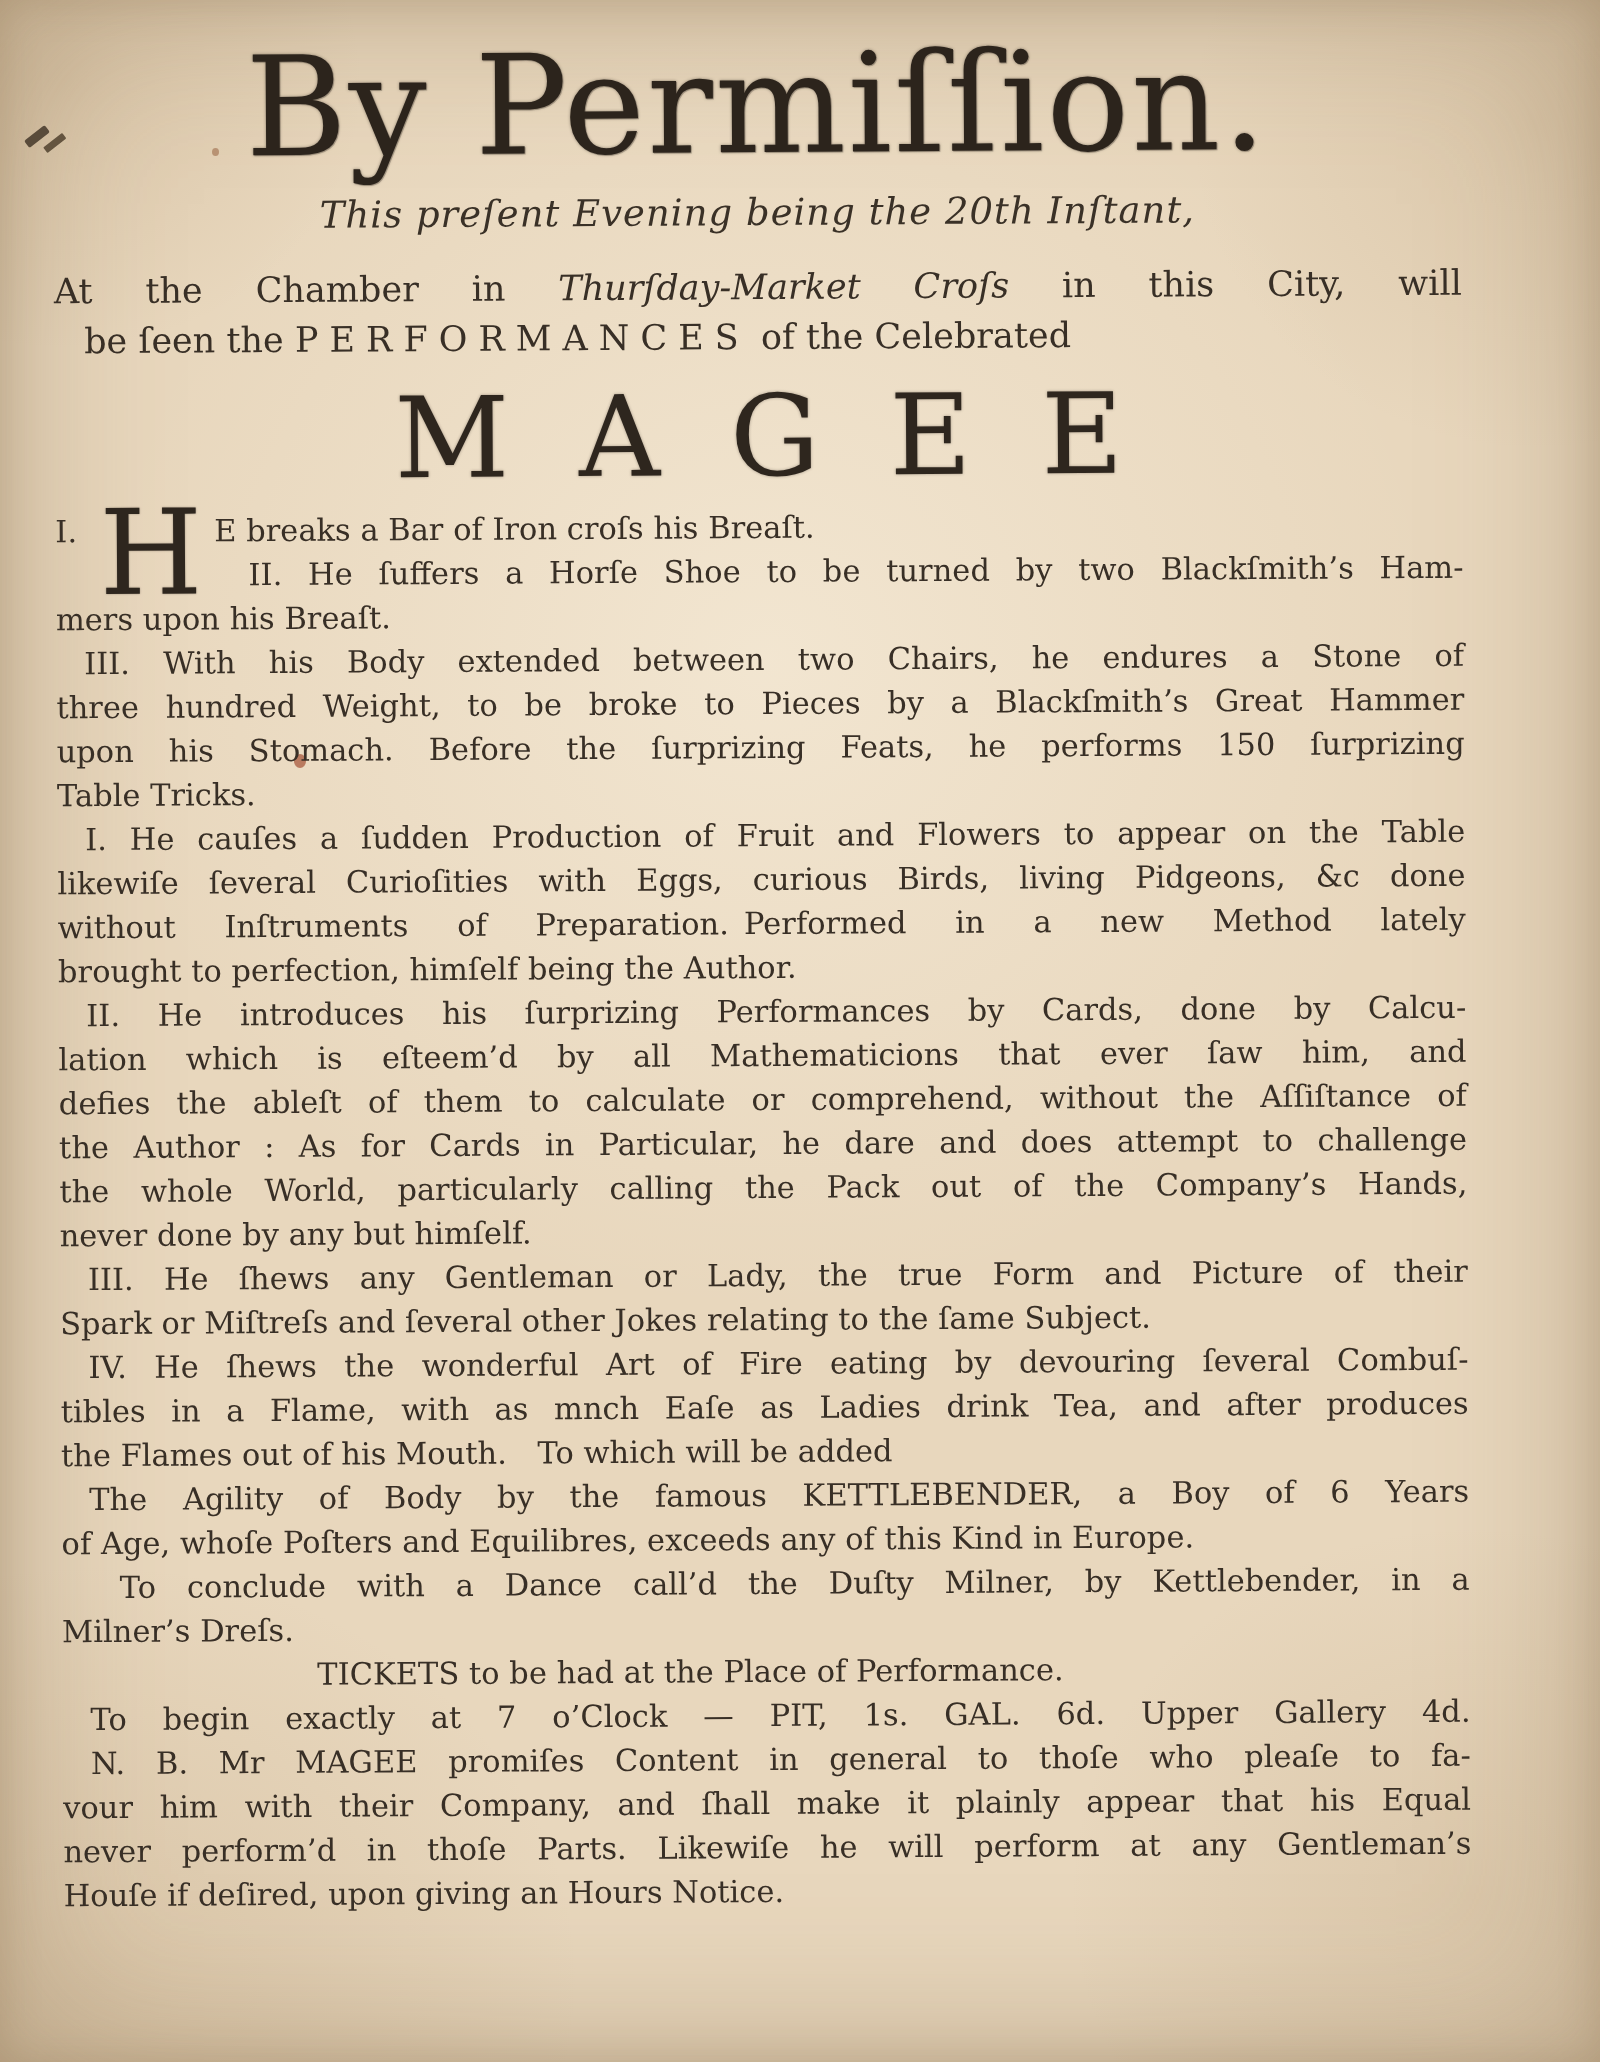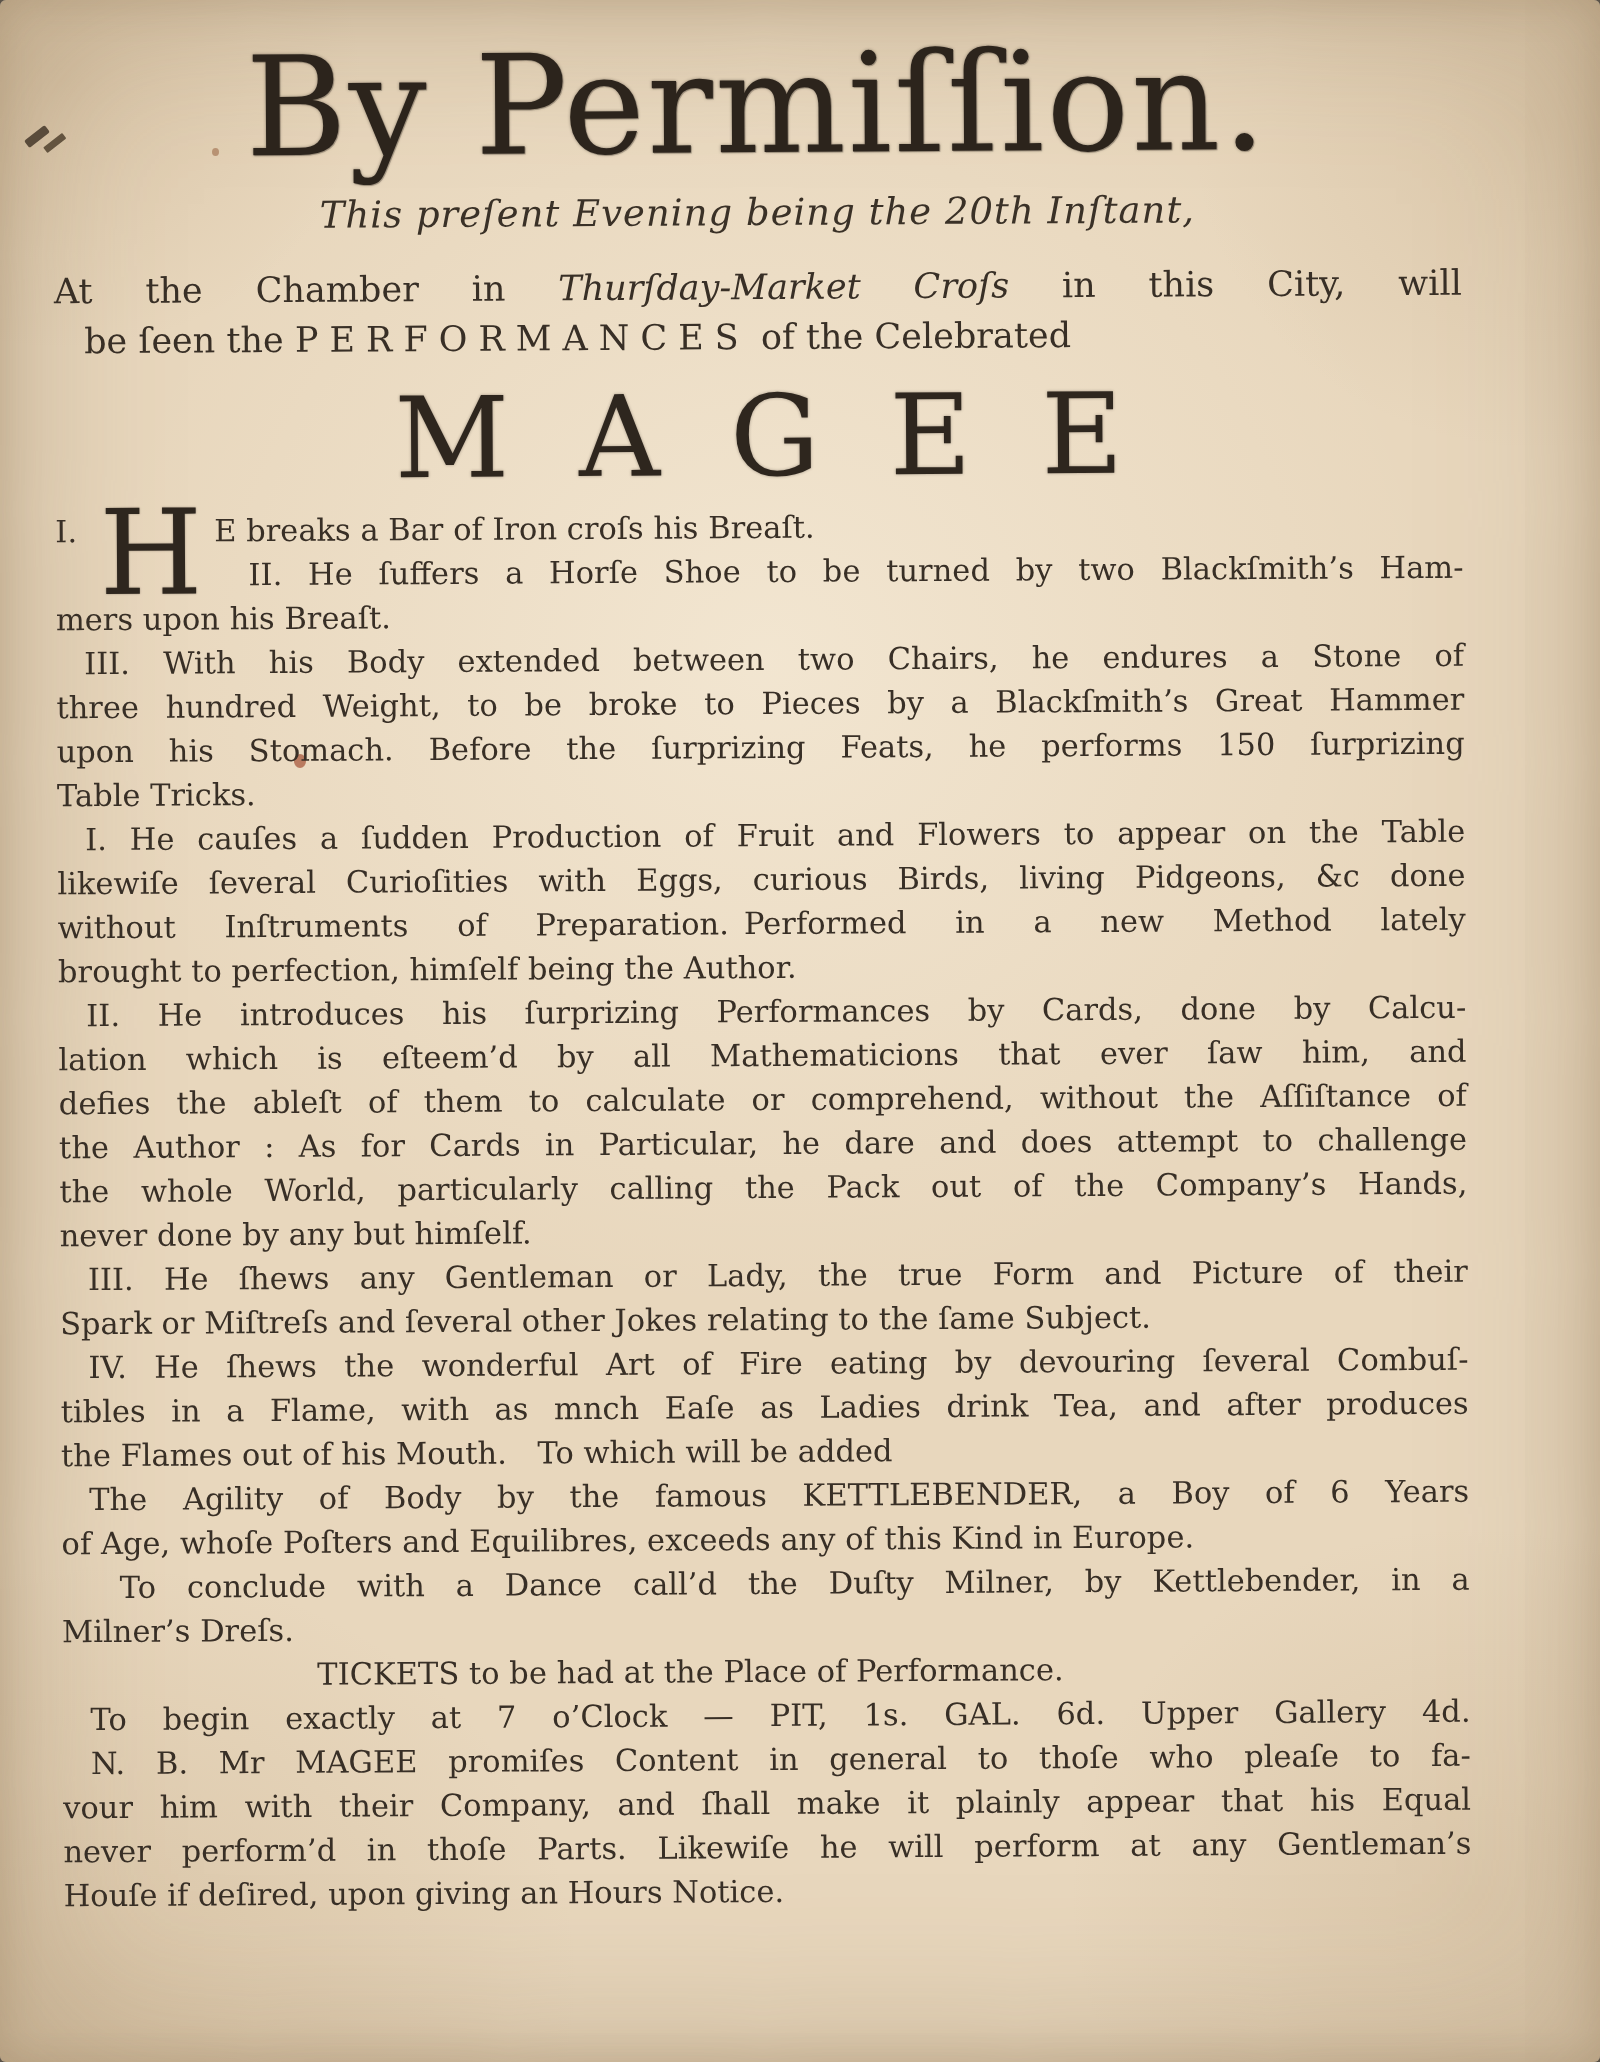--- a/index.html
+++ b/index.html
@@ -15,21 +15,20 @@
     background:
       radial-gradient(60% 45% at 48% 32%, rgba(252,244,228,0.50), rgba(252,244,228,0) 70%),
       radial-gradient(35% 25% at 92% 92%, rgba(168,138,98,0.20), transparent 72%),
       radial-gradient(42% 28% at 6% 96%, rgba(168,138,98,0.22), transparent 72%),
       radial-gradient(30% 22% at 96% 6%, rgba(168,138,98,0.20), transparent 72%),
       radial-gradient(26% 18% at 4% 4%, rgba(168,138,98,0.20), transparent 72%),
       #e8d7bd;
     box-shadow: inset 0 0 170px rgba(118,90,56,0.40), inset 0 0 42px rgba(118,90,56,0.22);
     font-family: "DejaVu Serif", "Liberation Serif", serif;
     color: #382f26;
-    border-radius: 6px;
   }
   .text-block {
     position: absolute;
     left: 58px;
     top: 30px;
     width: 1408px;
     transform: rotate(-0.35deg);
   }
   .permission-title {
     text-align: center;

